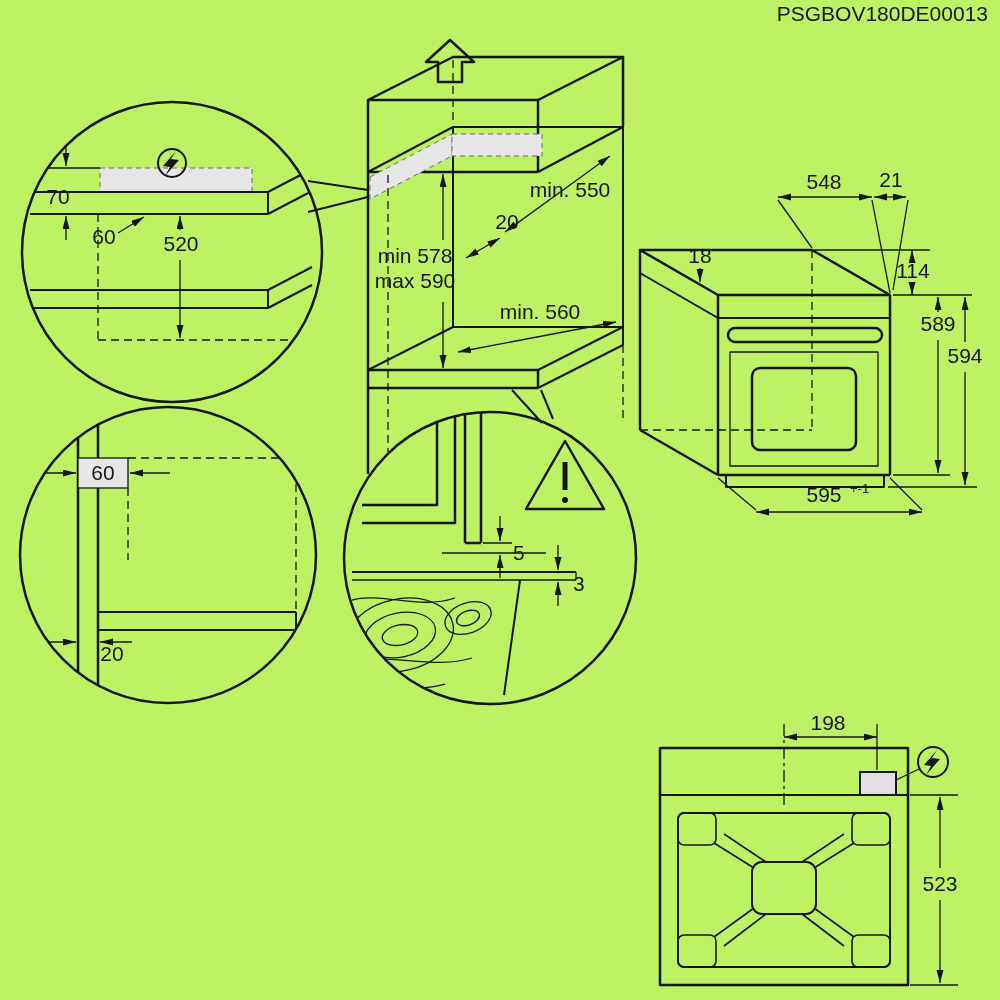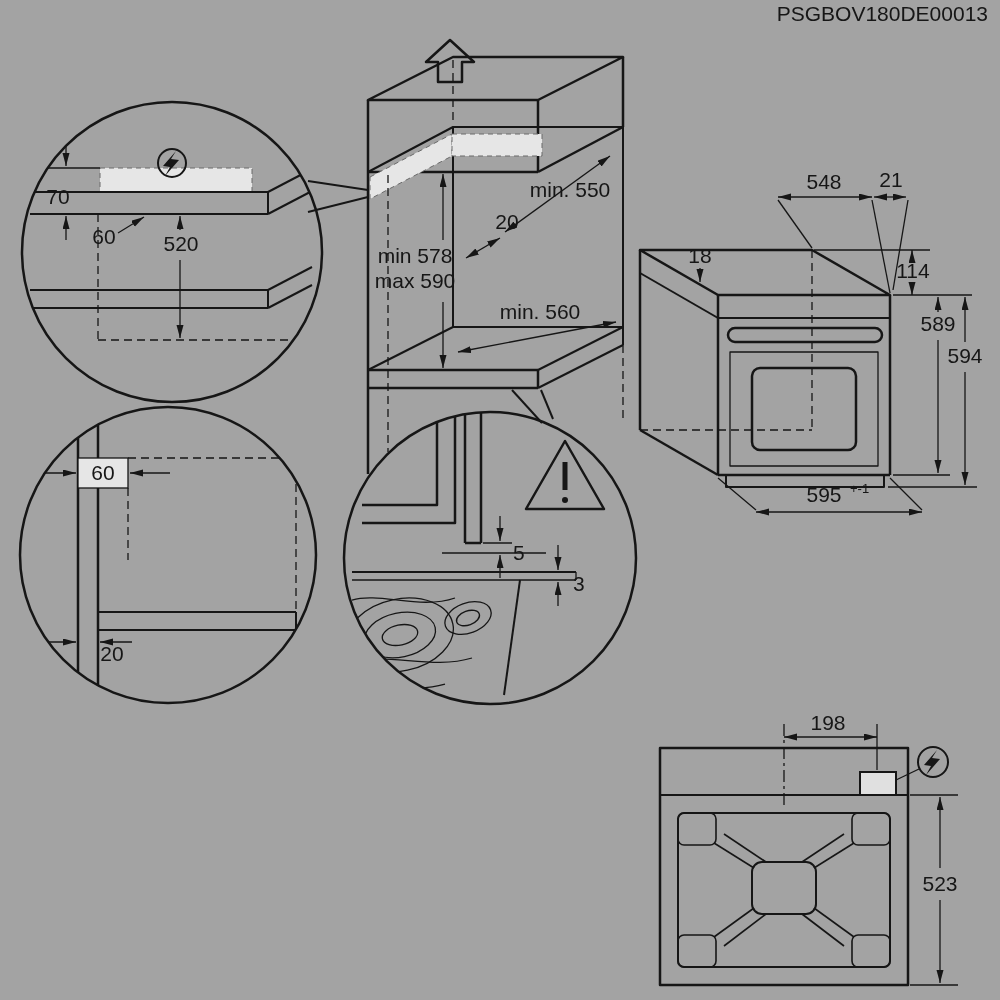--- a/index.html
+++ b/index.html
@@ -1,16 +1,16 @@
 <!DOCTYPE html>
 <html><head>
 <meta charset="utf-8">
 <style>
   html,body{margin:0;padding:0;background:#ffffff}
-  .stage{width:1000px;height:1000px;position:relative;background:#a3a3a3;font-family:"Liberation Sans",sans-serif}
+  .stage{width:1000px;height:1000px;position:relative;background:#bef264;font-family:"Liberation Sans",sans-serif}
   svg text{font-family:"Liberation Sans",sans-serif;fill:#161616}
   .t{font-size:21px}
   .sup{font-size:13px}
   .ln{stroke:#161616;fill:none;stroke-linejoin:round}
   .w25{stroke-width:2.5}
   .w2{stroke-width:2}
   .w16{stroke-width:1.6}
   .w13{stroke-width:1.3}
   .dash{stroke-dasharray:8,5}
   .dashdot{stroke-dasharray:12,4,3,4}

